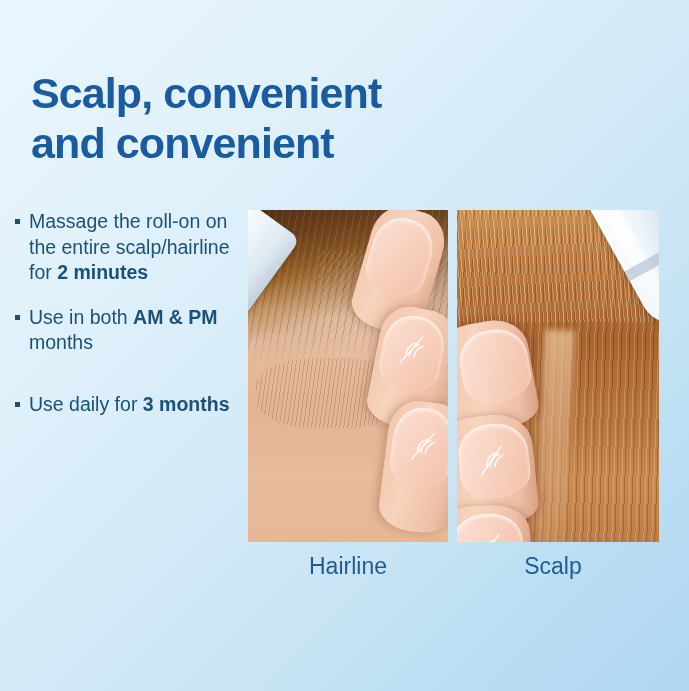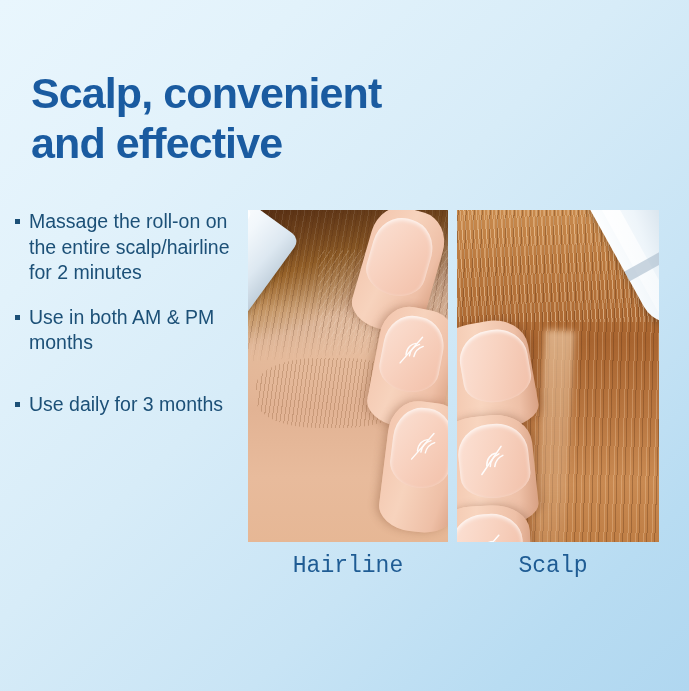--- a/index.html
+++ b/index.html
@@ -45,21 +45,21 @@
     line-height:25.5px;
     margin-bottom:19px;
   }
   .bullet:last-child { margin-bottom:0;margin-top:36px; }
   .bullet .sq {
     position:absolute;
     left:2px; top:10px;
     width:5px; height:5px;
     background:#1c5077;
   }
-  .bullet b { font-weight:normal; }
+  .bullet b { font-weight:bold; }
 
   
   .photos {
     position:absolute;
     left:248px; top:210px;
     width:411px; height:332px;
   }
   .photo {
     position:absolute;
     top:0; height:332px;
@@ -270,33 +270,32 @@
   .pr-n2 { left:26px; top:96px;  width:70px; height:74px; transform:rotate(-6deg); }
   .pr-n3 { left:20px; top:186px; width:70px; height:68px; transform:rotate(-3deg); }
 
   
   .caption {
     position:absolute;
     top:553px;
     color:#1f5c94;
     font-size:23px;
     text-align:center;
-    font-family:Liberation Mono, monospace;
   }
   .cap-left  { left:248px; width:200px; }
   .cap-right { left:452px; width:202px; }
 </style>
 </head>
 <body>
 
 <div class="canvas">
 
   <h1 class="heading">
     <span class="ln">Scalp, convenient</span>
-    <span class="ln">and effective</span>
+    <span class="ln">and convenient</span>
   </h1>
 
   <ul class="bullets">
     <li class="bullet">
       <span class="sq"></span>
       <span>Massage the roll-on on the entire scalp/hairline for </span><b>2 minutes</b><span></span>
     </li>
     <li class="bullet">
       <span class="sq"></span>
       <span>Use in both </span><b>AM &amp; PM</b><span> months</span>

